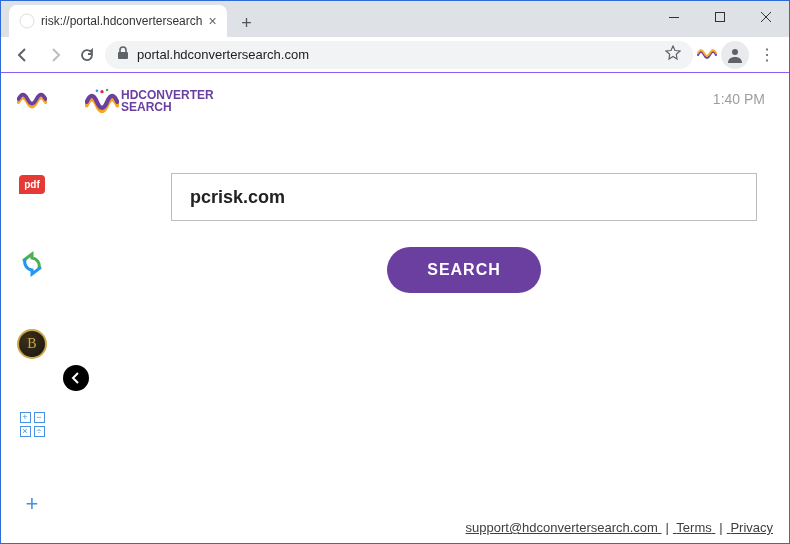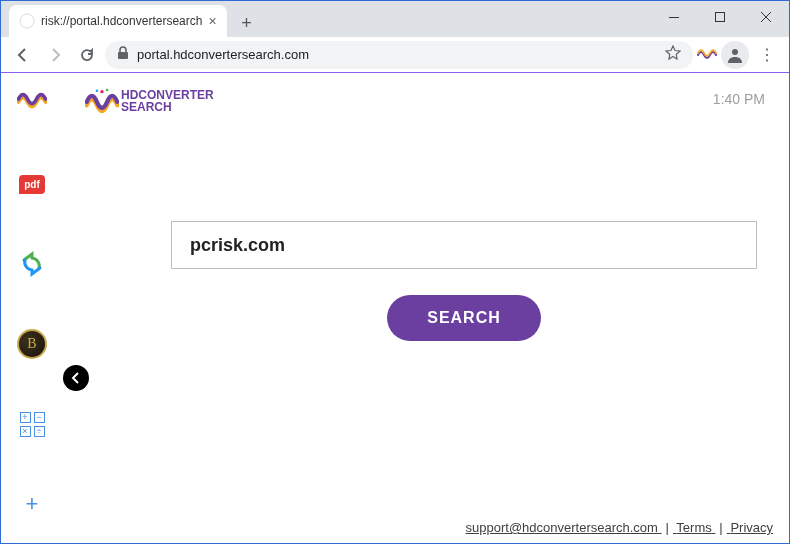--- a/index.html
+++ b/index.html
@@ -47,21 +47,21 @@
 
 
 .main { flex: 1; position: relative; z-index: 1; }
 .brand { position: absolute; left: 22px; top: 14px; display: flex; align-items: center; gap: 2px; }
 .brand-text { font-size: 12px; font-weight: bold; line-height: 1; }
 .brand-text .hd { color: #6b3fa0; }
 .brand-text .conv { color: #6b3fa0; }
 .brand-text .srch { color: #6b3fa0; }
 .clock { position: absolute; right: 24px; top: 18px; color: #9e9e9e; font-size: 14px; font-weight: 400; }
 
-.search-wrap { position: absolute; left: 108px; top: 100px; right: 32px; margin-top: 48px; }
+.search-wrap { position: absolute; left: 108px; top: 100px; right: 32px; }
 .search-input { width: 100%; height: 48px; border: 1px solid #bdbdbd; padding: 0 18px; font-size: 18px; font-weight: 600; color: #222; outline: none; }
 .search-btn { display: block; margin: 26px auto 0; background: #6b3fa0; color: #fff; border: none; border-radius: 24px; padding: 14px 40px; font-size: 16px; font-weight: bold; letter-spacing: 1px; cursor: pointer; }
 
 
 .footer { position: absolute; bottom: 8px; right: 16px; font-size: 13px; color: #404040; z-index: 2; text-decoration: underline; }
 .footer span.sep { margin: 0 4px; }
 
 
 .wave-logo { display: inline-block; }
 </style>

